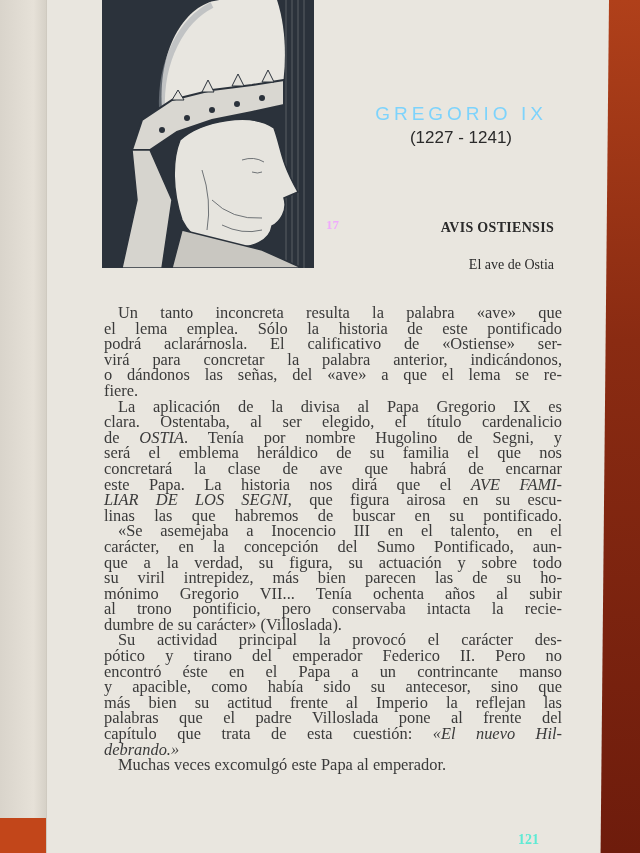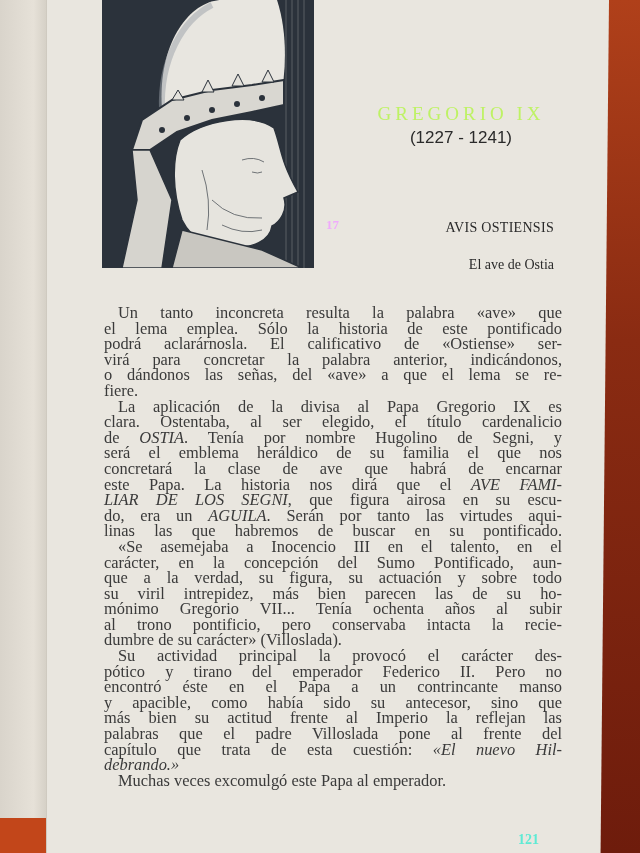--- a/index.html
+++ b/index.html
@@ -27,35 +27,35 @@
       border-left: 1px solid #cfcac0;
     }
     .portrait {
       position: absolute; left: 102px; top: 0; width: 212px; height: 268px;
       background: #2a313a; overflow: hidden;
     }
     .portrait svg { display: block; }
     .title {
       position: absolute; left: 356px; top: 103px; width: 210px;
       text-align: center;
-      font-family: Liberation Serif, serif;
-      font-size: 19px; letter-spacing: 4px; color: #bef264; font-weight: normal;
+      font-family: Liberation Sans, sans-serif;
+      font-size: 19px; letter-spacing: 4px; color: #7dd3fc; font-weight: normal;
     }
     .years {
       position: absolute; left: 356px; top: 128px; width: 210px; text-align: center;
       font-family: "Liberation Sans", sans-serif;
       font-size: 17px; color: #2a2a2a;
     }
     .num {
       position: absolute; left: 326px; top: 217px;
       font-family: "Liberation Serif", serif; font-weight: bold; font-size: 13px; color: #f0abfc;
     }
     .motto {
       position: absolute; left: 420px; top: 220px; width: 134px; text-align: right;
-      font-family: "Liberation Serif", serif; font-weight: normal; font-size: 14px; color: #2a2a2a;
+      font-family: "Liberation Serif", serif; font-weight: bold; font-size: 14px; color: #2a2a2a;
       letter-spacing: 0.3px;
     }
     .motto-tr {
       position: absolute; left: 420px; top: 257px; width: 134px; text-align: right;
       font-family: "Liberation Serif", serif; font-weight: normal; font-size: 14px; color: #2a2a2a;
     }
     .body-text {
       position: absolute; left: 104px; top: 305px; width: 458px;
       font-family: "Liberation Serif", serif; font-size: 16.4px; line-height: 15.6px;
       color: #3a3a3a; text-align: justify;
@@ -134,21 +134,20 @@
   <span class="line">virá para concretar la palabra anterior, indicándonos,</span>
   <span class="line">o dándonos las señas, del «ave» a que el lema se re-</span>
   <span class="line last">fiere.</span>
   <span class="line indent">La aplicación de la divisa al Papa Gregorio IX es</span>
   <span class="line">clara. Ostentaba, al ser elegido, el título cardenalicio</span>
   <span class="line">de <i>OSTIA</i>. Tenía por nombre Hugolino de Segni, y</span>
   <span class="line">será el emblema heráldico de su familia el que nos</span>
   <span class="line">concretará la clase de ave que habrá de encarnar</span>
   <span class="line">este Papa. La historia nos dirá que el <i>AVE FAMI-</i></span>
   <span class="line"><i>LIAR DE LOS SEGNI</i>, que figura airosa en su escu-</span>
-  <span class="line">do, era un <i>AGUILA</i>. Serán por tanto las virtudes aqui-</span>
   <span class="line">linas las que habremos de buscar en su pontificado.</span>
   <span class="line indent">«Se asemejaba a Inocencio III en el talento, en el</span>
   <span class="line">carácter, en la concepción del Sumo Pontificado, aun-</span>
   <span class="line">que a la verdad, su figura, su actuación y sobre todo</span>
   <span class="line">su viril intrepidez, más bien parecen las de su ho-</span>
   <span class="line">mónimo Gregorio VII... Tenía ochenta años al subir</span>
   <span class="line">al trono pontificio, pero conservaba intacta la recie-</span>
   <span class="line last">dumbre de su carácter» (Villoslada).</span>
   <span class="line indent">Su actividad principal la provocó el carácter des-</span>
   <span class="line">pótico y tirano del emperador Federico II. Pero no</span>

